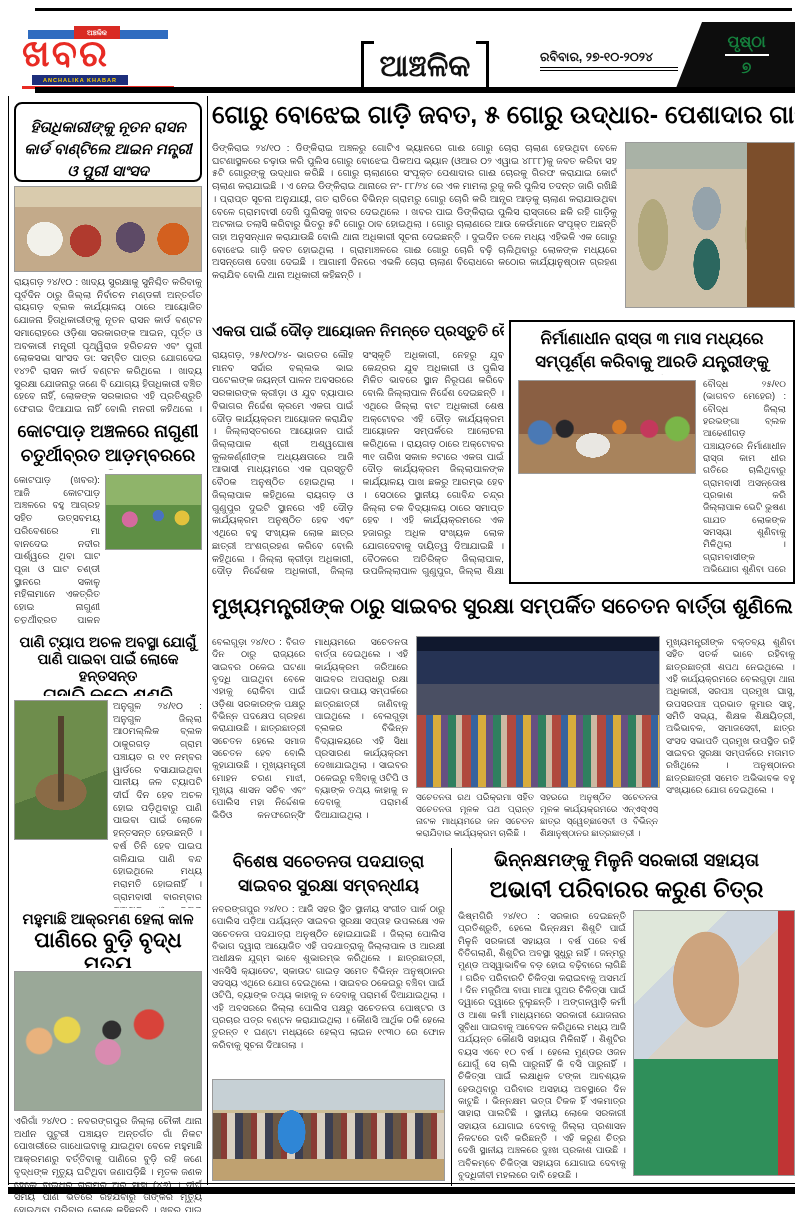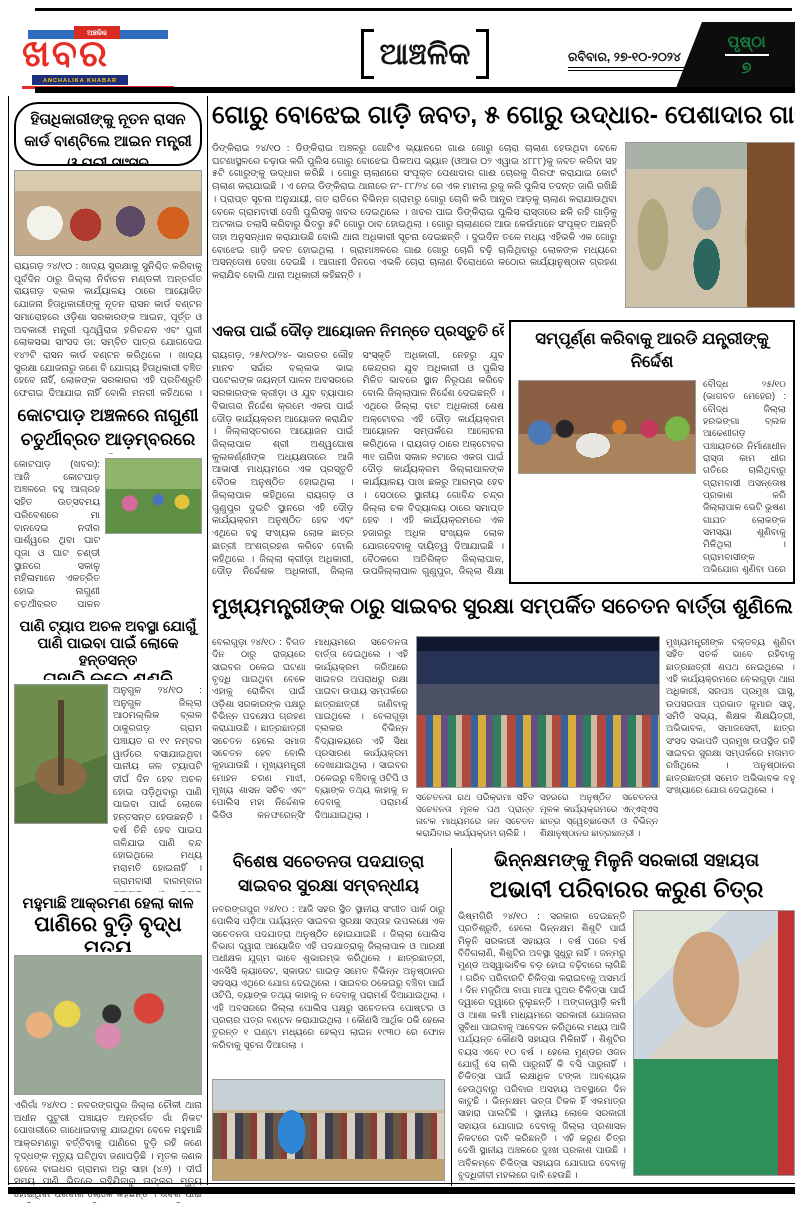--- a/index.html
+++ b/index.html
@@ -28,21 +28,21 @@
   .page-corner .lbl{font-size:16px;font-weight:bold;line-height:1.1;}
   .page-corner .sep{width:44px;height:2px;background:#fff;margin:3px 0;}
   .page-corner .num{font-size:16px;font-weight:bold;line-height:1.1;}
   
   .headline{font-weight:bold;color:#000;text-align:center;overflow:hidden;}
   .nowrap{white-space:nowrap;}
   .body-text{font-size:9.5px;line-height:1.34;text-align:justify;color:#1c1c1c;overflow:hidden;}
   .small{font-size:9.2px;}
   .photo{overflow:hidden;border:1px solid #9a9a9a;}
   .leftcol{border-left:1px solid #000;border-right:1px solid #000;padding:4px 5px;}
-  .roundbox{border:2px solid #000;border-radius:24px;padding:4px 6px;}
+  .roundbox{border:2px solid #000;border-radius:8px;padding:12px 6px;font-style:italic;}
   .boxed{border:2px solid #000;padding:5px 7px;}
   .two-col{column-count:2;column-gap:9px;}
   .cap{font-size:8.8px;line-height:1.35;text-align:justify;color:#1c1c1c;overflow:hidden;}
   
   .ph-ration{background:
     linear-gradient(180deg,#d9cbad 0 24%,rgba(0,0,0,0) 24%),
     radial-gradient(ellipse 16% 34% at 16% 62%,#f2f1ea 0 60%,rgba(0,0,0,0) 61%),
     radial-gradient(ellipse 14% 32% at 38% 64%,#b03a2e 0 60%,rgba(0,0,0,0) 61%),
     radial-gradient(ellipse 13% 30% at 62% 60%,#5d4a66 0 60%,rgba(0,0,0,0) 61%),
     radial-gradient(ellipse 14% 32% at 85% 62%,#d3601f 0 60%,rgba(0,0,0,0) 61%),
@@ -106,27 +106,27 @@
   <div class="abs rule" style="left:35px;top:8px;width:757px;height:3px;"></div>
 
   <div class="abs" style="left:16px;top:20px;width:160px;height:70px;">
     <div class="logo-bluebar"></div>
     <div class="logo-redtag">ଅଞ୍ଚଳିକ</div>
     <div class="logo-main">ଖବର</div>
     <div class="logo-navybar">ANCHALIKA KHABAR</div>
     <div class="logo-underline"></div>
   </div>
 
-  <div class="abs center-title" style="left:320px;top:28px;width:210px;height:52px;">
+  <div class="abs center-title" style="left:320px;top:40px;width:210px;height:52px;">
     <div class="bracket l"></div>
     <div class="t">ଆଞ୍ଚଳିକ</div>
     <div class="bracket r"></div>
   </div>
 
-  <div class="abs date-wrap" style="left:540px;top:50px;width:138px;margin-left:28px;">
+  <div class="abs date-wrap" style="left:540px;top:50px;width:138px;">
     <div class="date-text">ରବିବାର, ୨୭-୧୦-୨୦୨୪</div>
   </div>
 
   <div class="abs page-corner" style="left:676px;top:22px;width:119px;height:66px;">
     <div class="lbl">ପୃଷ୍ଠା</div>
     <div class="sep"></div>
     <div class="num">୭</div>
   </div>
 
   <div class="abs rule" style="left:35px;top:87px;width:760px;height:6px;"></div>
@@ -179,20 +179,21 @@
     <div class="body-text" style="height:176px;">ଡିଙ୍କିରାଇ ୨୪/୧୦ : ଡିଙ୍କିରାଇ ଅଞ୍ଚଳରୁ ଗୋଟିଏ ଭ୍ୟାନରେ ଗାଈ ଗୋରୁ ଚୋରା ଚାଲାଣ ହେଉଥିବା ବେଳେ ଘଟଣାସ୍ଥଳରେ ଚଢ଼ାଉ କରି ପୁଲିସ ଗୋରୁ ବୋଝେଇ ପିକଅପ ଭ୍ୟାନ (ଓଆର ୦୨ ଏୱାଇ ୪୮୮୮)କୁ ଜବତ କରିବା ସହ ୫ଟି ଗୋରୁଙ୍କୁ ଉଦ୍ଧାର କରିଛି । ଗୋରୁ ଚାଲାଣରେ ସଂପୃକ୍ତ ପେଶାଦାର ଗାଈ ଚୋରକୁ ଗିରଫ କରାଯାଇ କୋର୍ଟ ଚାଲାଣ କରାଯାଇଛି । ଏ ନେଇ ଡିଙ୍କିରାଇ ଥାନାରେ ନଂ- ୮୮/୨୪ ରେ ଏକ ମାମଲା ରୁଜୁ କରି ପୁଲିସ ତଦନ୍ତ ଜାରି ରଖିଛି । ପ୍ରାପ୍ତ ସୂଚନା ଅନୁଯାୟୀ, ଗତ ରାତିରେ ବିଭିନ୍ନ ଗ୍ରାମରୁ ଗୋରୁ ଚୋରି କରି ଆନ୍ଧ୍ର ଆଡ଼କୁ ଚାଲାଣ କରାଯାଉଥିବା ବେଳେ ଗ୍ରାମବାସୀ ଦେଖି ପୁଲିସକୁ ଖବର ଦେଇଥିଲେ । ଖବର ପାଇ ଡିଙ୍କିରାଇ ପୁଲିସ ରାସ୍ତାରେ ଛକି ରହି ଗାଡ଼ିକୁ ଅଟକାଇ ତଲାସି କରିବାରୁ ଭିତରୁ ୫ଟି ଗୋରୁ ଠାବ ହୋଇଥିଲା । ଗୋରୁ ଚାଲାଣରେ ଆଉ କେଉଁମାନେ ସଂପୃକ୍ତ ଅଛନ୍ତି ତାହା ଅନୁସନ୍ଧାନ କରାଯାଉଛି ବୋଲି ଥାନା ଅଧିକାରୀ ସୂଚନା ଦେଇଛନ୍ତି । ଦୁଇଦିନ ତଳେ ମଧ୍ୟ ଏହିଭଳି ଏକ ଗୋରୁ ବୋଝେଇ ଗାଡ଼ି ଜବତ ହୋଇଥିଲା । ଗ୍ରାମାଞ୍ଚଳରେ ଗାଈ ଗୋରୁ ଚୋରି ବଢ଼ି ଚାଲିଥିବାରୁ ଲୋକଙ୍କ ମଧ୍ୟରେ ଅସନ୍ତୋଷ ଦେଖା ଦେଇଛି । ଆଗାମୀ ଦିନରେ ଏଭଳି ଚୋରା ଚାଲାଣ ବିରୋଧରେ କଠୋର କାର୍ଯ୍ୟାନୁଷ୍ଠାନ ଗ୍ରହଣ କରାଯିବ ବୋଲି ଥାନା ଅଧିକାରୀ କହିଛନ୍ତି ।</div>
   </div>
 
   <div class="abs" style="left:212px;top:322px;width:292px;height:262px;overflow:hidden;">
     <div class="headline nowrap" style="font-size:15px;height:24px;">ଏକତା ପାଇଁ ଦୌଡ଼ ଆୟୋଜନ ନିମନ୍ତେ ପ୍ରସ୍ତୁତି ବୈଠକ ଅନୁଷ୍ଠିତ</div>
     <div class="body-text two-col" style="height:234px;margin-top:3px;">ରାୟଗଡ଼, ୨୫/୧୦/୨୪- ଭାରତର ଲୌହ ମାନବ ସର୍ଦ୍ଦାର ବଲ୍ଲଭ ଭାଇ ପଟେଲଙ୍କ ଜୟନ୍ତୀ ପାଳନ ଅବସରରେ ସରକାରଙ୍କ କ୍ରୀଡ଼ା ଓ ଯୁବ ବ୍ୟାପାର ବିଭାଗର ନିର୍ଦ୍ଦେଶ କ୍ରମେ ଏକତା ପାଇଁ ଦୌଡ଼ କାର୍ଯ୍ୟକ୍ରମ ଆୟୋଜନ କରାଯିବ । ଜିଲ୍ଲାସ୍ତରରେ ଆୟୋଜନ ପାଇଁ ଜିଲ୍ଲାପାଳ ଶ୍ରୀ ଅଶ୍ୱଘୋଷ କୁଲକର୍ଣ୍ଣୀଙ୍କ ଅଧ୍ୟକ୍ଷତାରେ ଆଜି ଆଭାସୀ ମାଧ୍ୟମରେ ଏକ ପ୍ରସ୍ତୁତି ବୈଠକ ଅନୁଷ୍ଠିତ ହୋଇଥିଲା । ଜିଲ୍ଲାପାଳ କହିଥିଲେ ରାୟଗଡ଼ ଓ ଗୁଣୁପୁର ଦୁଇଟି ସ୍ଥାନରେ ଏହି ଦୌଡ଼ କାର୍ଯ୍ୟକ୍ରମ ଅନୁଷ୍ଠିତ ହେବ ଏବଂ ଏଥିରେ ବହୁ ସଂଖ୍ୟକ ଲୋକ ଛାତ୍ର ଛାତ୍ରୀ ଅଂଶଗ୍ରହଣ କରିବେ ବୋଲି କହିଥିଲେ । ଜିଲ୍ଲା କ୍ରୀଡ଼ା ଅଧିକାରୀ, ଦୌଡ଼ ନିର୍ଦ୍ଦେଶକ ଅଧିକାରୀ, ଜିଲ୍ଲା ସଂସ୍କୃତି ଅଧିକାରୀ, ନେହରୁ ଯୁବ କେନ୍ଦ୍ରର ଯୁବ ଅଧିକାରୀ ଓ ପୁଲିସ ମିଳିତ ଭାବରେ ସ୍ଥାନ ନିରୂପଣ କରିବେ ବୋଲି ଜିଲ୍ଲାପାଳ ନିର୍ଦ୍ଦେଶ ଦେଇଛନ୍ତି । ଏଥିରେ ଜିଲ୍ଲା ବାଟ ଅଧିକାରୀ ଶେଷ ଅକ୍ଟୋବର ଏହି ଦୌଡ଼ କାର୍ଯ୍ୟକ୍ରମ ଆୟୋଜନ ସମ୍ପର୍କରେ ଆଲୋଚନା କରିଥିଲେ । ରାୟଗଡ଼ ଠାରେ ଅକ୍ଟୋବର ୩୧ ତାରିଖ ସକାଳ ୭ଟାରେ ଏକତା ପାଇଁ ଦୌଡ଼ କାର୍ଯ୍ୟକ୍ରମ ଜିଲ୍ଲାପାଳଙ୍କ କାର୍ଯ୍ୟାଳୟ ପାଖ ଛକରୁ ଆରମ୍ଭ ହେବ । ସେଠାରେ ସ୍ଥାନୀୟ ଗୋବିନ୍ଦ ଚନ୍ଦ୍ର ଜିଲ୍ଲା ଚକ ବିଦ୍ୟାଳୟ ଠାରେ ସମାପ୍ତ ହେବ । ଏହି କାର୍ଯ୍ୟକ୍ରମରେ ଏକ ହଜାରରୁ ଅଧିକ ସଂଖ୍ୟକ ଲୋକ ଯୋଗଦେବାକୁ ଦାୟିତ୍ୱ ଦିଆଯାଇଛି । ବୈଠକରେ ଅତିରିକ୍ତ ଜିଲ୍ଲାପାଳ, ଉପଜିଲ୍ଲାପାଳ ଗୁଣୁପୁର, ଜିଲ୍ଲା ଶିକ୍ଷା ଅଧିକାରୀ ଓ ପୋଲିସ ବିଭାଗର ମିଳିତ ଅଧିକାରୀ ଯୋଗଦେଇଥିଲେ ।</div>
   </div>
 
   <div class="abs boxed" style="left:509px;top:320px;width:286px;height:264px;overflow:hidden;">
     <div class="headline" style="font-size:16.5px;line-height:1.4;height:48px;">
+      <div>ନିର୍ମାଣାଧୀନ ରାସ୍ତା ୩ ମାସ ମଧ୍ୟରେ</div>
       <div>ସମ୍ପୂର୍ଣ୍ଣ କରିବାକୁ ଆରଡି ଯନ୍ତ୍ରୀଙ୍କୁ ନିର୍ଦ୍ଦେଶ</div>
     </div>
     <div style="height:198px;overflow:hidden;margin-top:3px;">
       <div class="photo ph-road" style="float:left;width:176px;height:92px;margin:2px 7px 3px 0;"></div>
       <div class="body-text small" style="height:198px;">ବୌଦ୍ଧ ୨୫/୧୦ (ଭାଗବତ ମେହେର) : ବୌଦ୍ଧ ଜିଲ୍ଲା ହରଭଙ୍ଗା ବ୍ଲକ ଆଢେଣୀଗଡ଼ ପଞ୍ଚାୟତରେ ନିର୍ମାଣାଧୀନ ରାସ୍ତା କାମ ଧୀର ଗତିରେ ଚାଲିଥିବାରୁ ଗ୍ରାମବାସୀ ଅସନ୍ତୋଷ ପ୍ରକାଶ କରି ଜିଲ୍ଲାପାଳ ଭେଟି ଭୁଷଣ ଗାଯତ ଲୋକଙ୍କ ସମସ୍ୟା ଶୁଣିବାକୁ ମିଳିଥିଲା । ଗ୍ରାମବାସୀଙ୍କ ଅଭିଯୋଗ ଶୁଣିବା ପରେ ଜିଲ୍ଲାପାଳ ନିଜେ ଗ୍ରାମ ଗସ୍ତରେ ଯାଇ ସ୍ଥିତି ଅନୁଧ୍ୟାନ କରିଥିଲେ । ରାସ୍ତା ଖରାପ ଥିବାରୁ ଯାତାୟାତରେ ଲୋକେ ନାନା ଅସୁବିଧାର ସମ୍ମୁଖୀନ ହେଉଛନ୍ତି । ୧୨ କିମି ରାସ୍ତା ଗଲାଣି ଖରାପ ଅବସ୍ଥାରେ ପଡ଼ି ରହିଥିବାରୁ କାରଣ ଦର୍ଶାଇବାକୁ ଠିକାଦାରଙ୍କୁ ନୋଟିସ ଦିଆଯାଇଛି । ଜିଲ୍ଲାପାଳଙ୍କ ଗସ୍ତ ସମୟରେ ଗ୍ରାମବାସୀ ରାସ୍ତା, ପାନୀୟ ଜଳ, ବିଦ୍ୟୁତ ସମସ୍ୟା ସମ୍ପର୍କରେ ଅଭିଯୋଗ କରିଥିଲେ । ଗ୍ରାମବାସୀଙ୍କ ସହ ଜିଲ୍ଲାପାଳ ବିଭିନ୍ନ ସମସ୍ୟା ସମ୍ପର୍କରେ ଆଲୋଚନା କରିଥିଲେ । ଗ୍ରାମକୁ ଆସି ଜିଲ୍ଲାପାଳ ଲୋକଙ୍କ ଅଭାବ ଅସୁବିଧା ବୁଝିବା ପରେ ନିର୍ମାଣାଧୀନ ରାସ୍ତା ୩ ମାସ ମଧ୍ୟରେ ସମ୍ପୂର୍ଣ୍ଣ କରିବାକୁ ଆରଡି ବିଭାଗ ଯନ୍ତ୍ରୀଙ୍କୁ ନିର୍ଦ୍ଦେଶ ଦେଇଛନ୍ତି ।</div>
     </div>
   </div>
 
   <div class="abs headline nowrap" style="left:212px;top:594px;width:583px;height:36px;font-size:21px;">ମୁଖ୍ୟମନ୍ତ୍ରୀଙ୍କ ଠାରୁ ସାଇବର ସୁରକ୍ଷା ସମ୍ପର୍କିତ ସଚେତନ ବାର୍ତ୍ତା ଶୁଣିଲେ ଛାତ୍ରଛାତ୍ରୀ</div>
 

